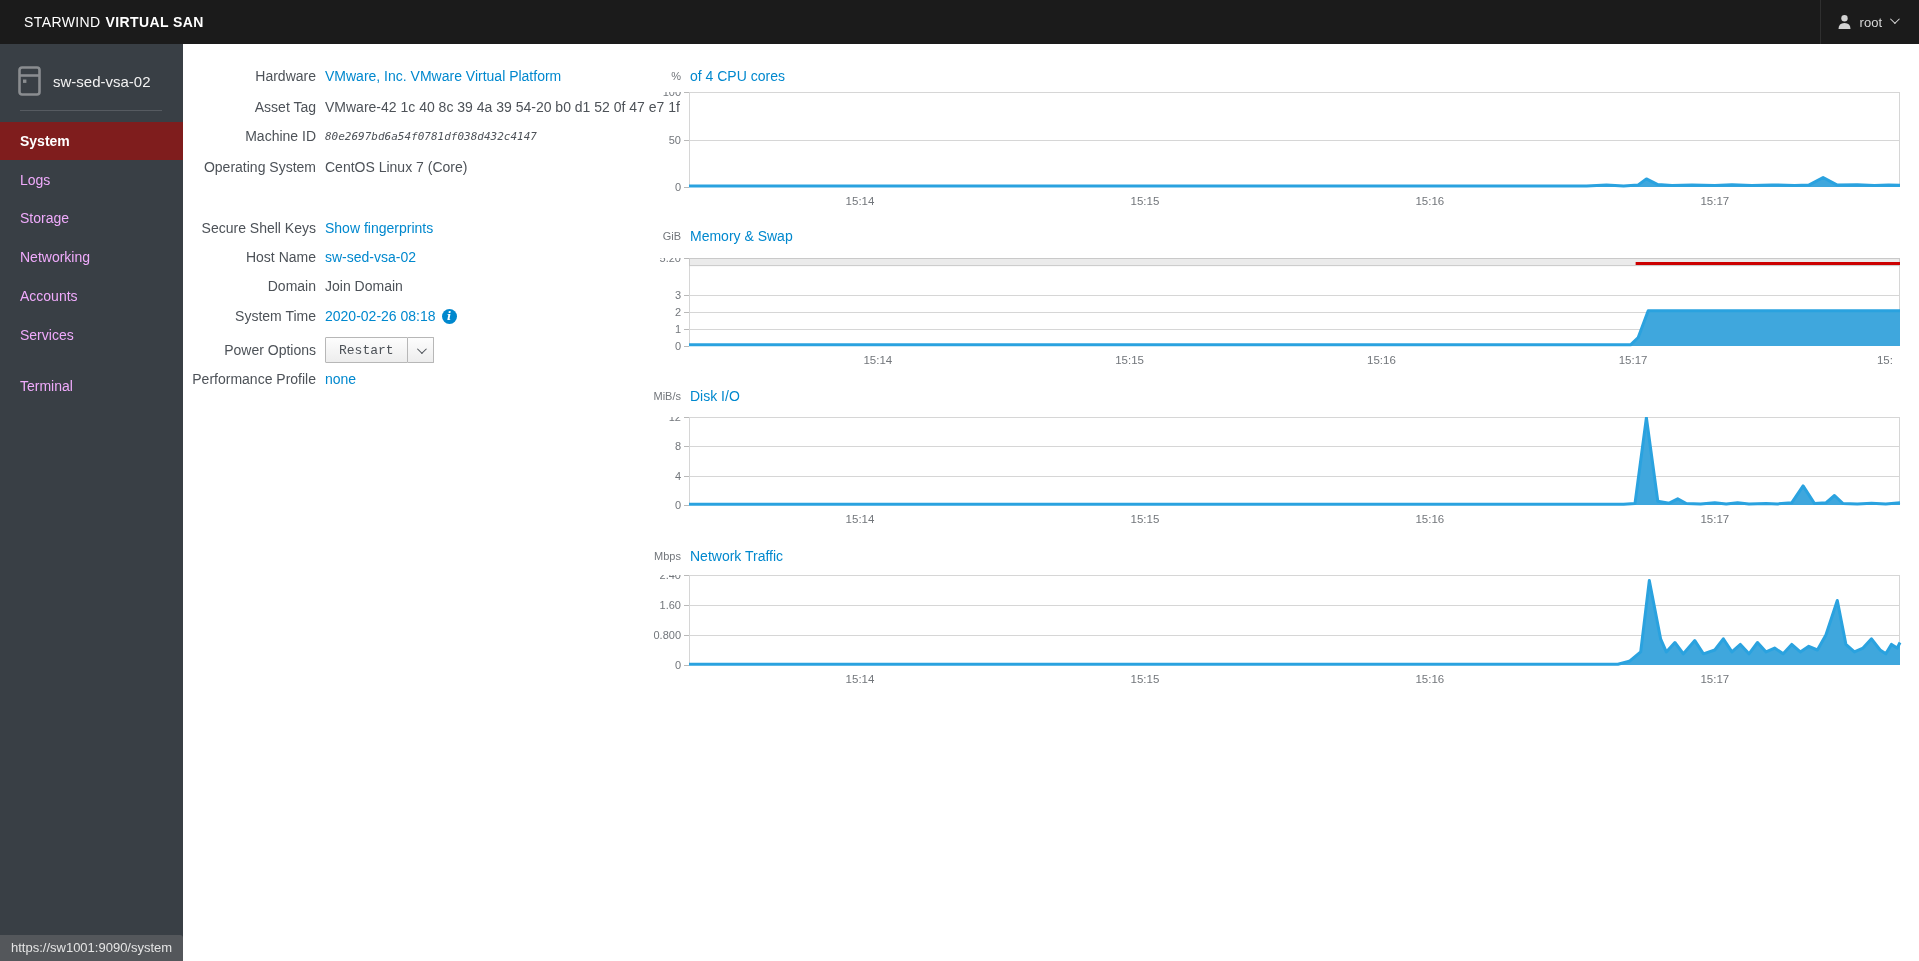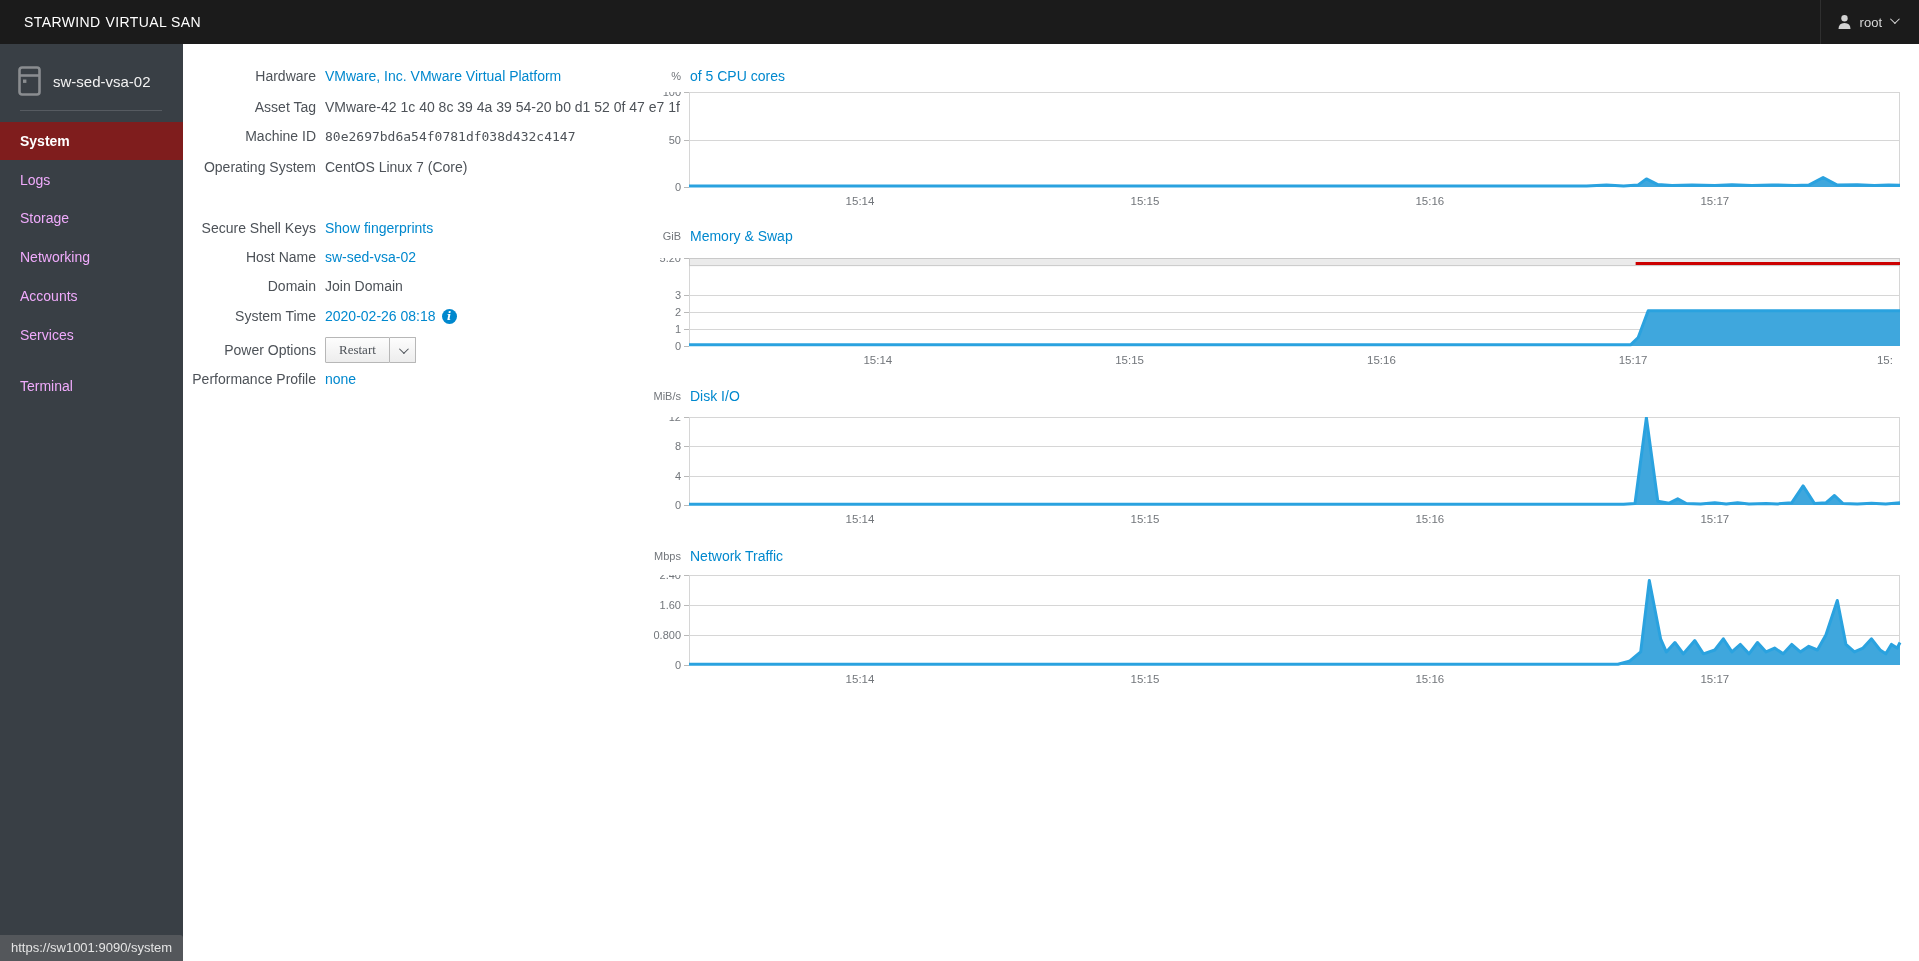--- a/index.html
+++ b/index.html
@@ -6,21 +6,21 @@
   body{
     width:1919px;height:961px;position:relative;overflow:hidden;
     background:#ffffff;font-family:"Liberation Sans",sans-serif;
     -webkit-font-smoothing:antialiased;
   }
   
   .topbar{position:absolute;left:0;top:0;width:1919px;height:44px;background:#1b1b1b;z-index:5;}
   .brand{position:absolute;left:24px;top:0;height:44px;display:flex;align-items:center;
          color:#ffffff;font-size:14px;letter-spacing:.4px;}
   .brand .b1{font-weight:400;margin-right:5px;}
-  .brand .b2{font-weight:400;}
+  .brand .b2{font-weight:700;}
   .user-menu{position:absolute;right:0;top:0;height:44px;display:flex;align-items:center;
              padding:0 22px 0 16px;border-left:1px solid rgba(255,255,255,.09);
              color:#d8d8d8;font-size:13px;cursor:pointer;}
   .user-menu svg{margin-right:8px;display:block;}
   .caret{display:inline-block;width:6px;height:6px;border-right:1.5px solid #d8d8d8;
          border-bottom:1.5px solid #d8d8d8;transform:rotate(45deg) translateY(-2px);
          margin-left:8px;margin-top:-3px;}
   
   .sidebar{position:absolute;left:0;top:44px;width:183px;height:917px;background:#393f45;}
   .host-row{position:absolute;left:0;top:14px;width:183px;height:46px;display:flex;
@@ -32,30 +32,30 @@
             padding-left:20px;box-sizing:border-box;color:#f0abfc;font-size:14px;cursor:pointer;}
   .nav-item.active{background:#7f1d1d;color:#ffffff;font-weight:700;}
   .status-tip{position:absolute;left:0;top:935px;height:26px;background:#54575b;
               color:#e4e4e4;font-size:13px;line-height:26px;padding:0 11px;
               border-top-right-radius:3px;white-space:nowrap;z-index:6;}
   
   .info-row{position:absolute;left:183px;width:520px;height:22px;font-size:14px;color:#4d5258;
             display:flex;align-items:center;}
   .lbl{display:inline-block;width:133px;text-align:right;flex:0 0 133px;}
   .val{margin-left:9px;white-space:nowrap;}
-  .mono{font-family:"DejaVu Sans Mono",monospace;font-size:13px;}
+  .mono{font-family:"DejaVu Sans Mono",monospace;font-size:11px;font-style:italic;}
   a.link,.link{color:#0088ce;text-decoration:none;cursor:pointer;}
   .info-icon{display:inline-block;width:15px;height:15px;border-radius:50%;background:#0088ce;
              color:#fff;text-align:center;line-height:15px;font-size:11px;font-weight:700;
              font-family:"DejaVu Serif",serif;font-style:italic;margin-left:6px;
              vertical-align:-2px;cursor:pointer;}
   .split-btn{display:inline-flex;margin-left:9px;}
   .btn{height:26px;box-sizing:border-box;border:1px solid #b7b7b7;
        background:linear-gradient(#fdfdfd,#ededed);color:#4d5258;font-size:13px;
-       font-family:Liberation Serif, serif;padding:0 13px;cursor:pointer;}
+       font-family:Liberation Mono, monospace;padding:0 13px;cursor:pointer;}
   .btn.main-seg{border-radius:1px 0 0 1px;}
   .btn.caret-seg{border-left:none;border-radius:0 1px 1px 0;width:26px;padding:0;}
   .btn .caret{border-color:#4d5258;margin:0;}
   
   .chart-unit{position:absolute;left:560px;width:121px;text-align:right;
               font-size:11px;color:#72767b;}
   .chart-link{position:absolute;left:690px;font-size:14px;}
   .chart-plot{position:absolute;left:640px;overflow:hidden;}
   .chart-plot svg text{font-family:"Liberation Sans",sans-serif;fill:#72767b;}
 </style>
@@ -138,21 +138,21 @@
     <button class="btn main-seg">Restart</button>
     <button class="btn caret-seg"><span class="caret"></span></button>
   </span>
 </div>
 <div class="info-row" style="top:368px">
   <span class="lbl">Performance Profile</span>
   <span class="val link">none</span>
 </div>
 
 <div class="chart-unit" style="top:70px">%</div>
-<div class="chart-link link" style="top:68px">of 5 CPU cores</div>
+<div class="chart-link link" style="top:68px">of 4 CPU cores</div>
 <div class="chart-plot" style="top:92px"><svg width="1279" height="123" xmlns="http://www.w3.org/2000/svg">
       <line x1="49" y1="48.5" x2="1260" y2="48.5" stroke="#d6d6d6" stroke-width="1"></line>
       <rect x="49.5" y="0.5" width="1210" height="94" fill="none" stroke="#d6d6d6"></rect>
       <polygon points="49.0,95.0 49.0,93.9 946.6,93.9 966.5,93.1 983.6,93.9 997.9,93.1 1006.4,86.9 1017.8,92.6 1032.0,93.6 1052.0,92.9 1074.8,93.6 1091.9,92.8 1111.8,93.5 1131.8,92.9 1154.6,93.5 1168.8,93.1 1183.1,85.5 1197.3,93.1 1217.3,92.8 1234.4,93.6 1248.6,93.1 1260.0,93.3 1260.0,95.0" fill="#3fa7dd"></polygon>
       <polyline points="49.0,93.9 946.6,93.9 966.5,93.1 983.6,93.9 997.9,93.1 1006.4,86.9 1017.8,92.6 1032.0,93.6 1052.0,92.9 1074.8,93.6 1091.9,92.8 1111.8,93.5 1131.8,92.9 1154.6,93.5 1168.8,93.1 1183.1,85.5 1197.3,93.1 1217.3,92.8 1234.4,93.6 1248.6,93.1 1260.0,93.3" fill="none" stroke="#2aa2df" stroke-width="3" stroke-linejoin="round"></polyline>
       <line x1="44" y1="0.5" x2="49" y2="0.5" stroke="#b9b9b9"></line>
       <text x="41" y="4" text-anchor="end" font-size="11">100</text>
       <line x1="44" y1="48.5" x2="49" y2="48.5" stroke="#b9b9b9"></line>
       <text x="41" y="51.5" text-anchor="end" font-size="11">50</text>
       <line x1="44" y1="95.5" x2="49" y2="95.5" stroke="#b9b9b9"></line>

